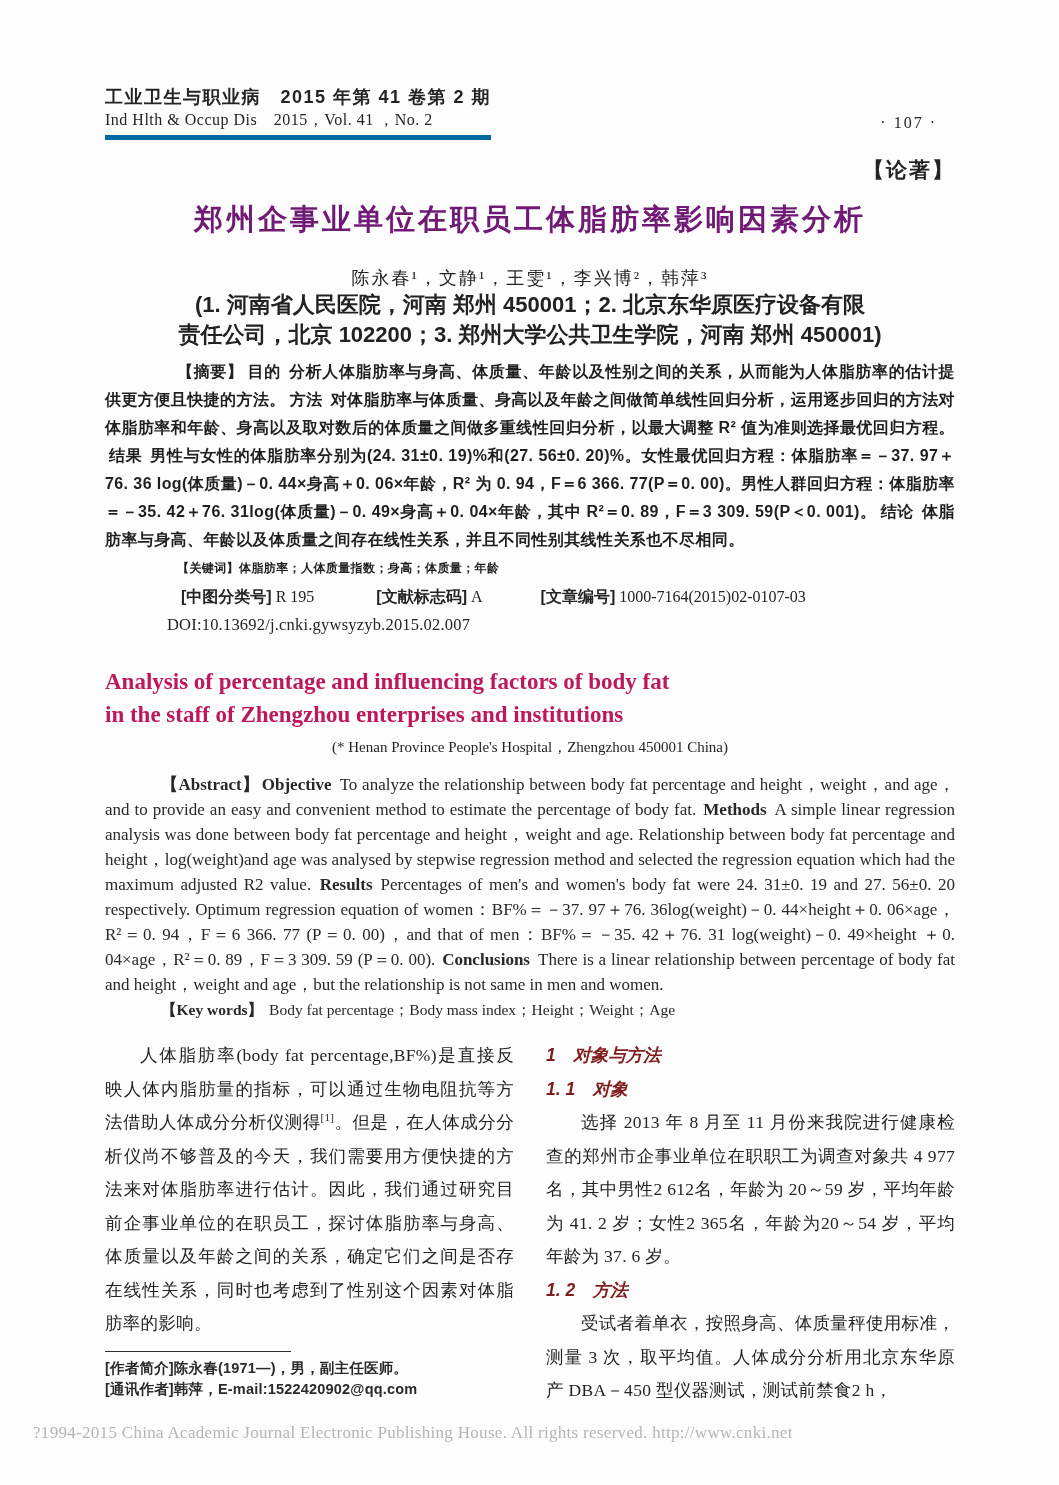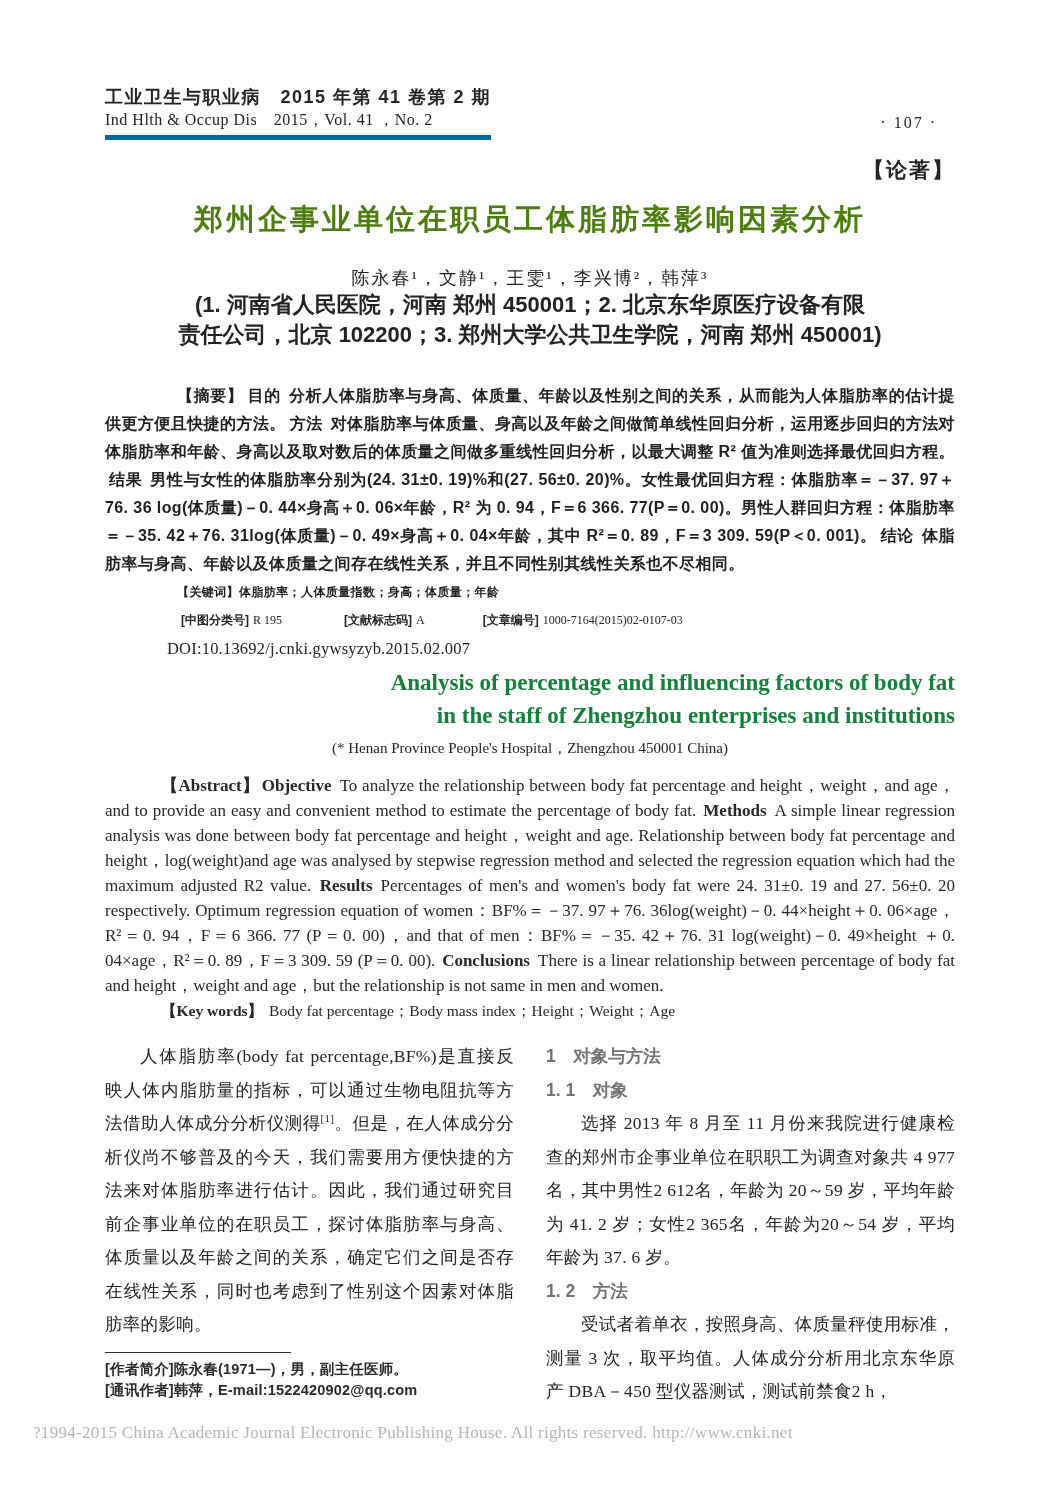--- a/index.html
+++ b/index.html
@@ -20,60 +20,60 @@
   .journal-header { display:flex; justify-content:space-between; align-items:flex-end; }
   .journal-block { border-bottom:5px solid #0369a1; padding-bottom:5px; }
   .j-cn { font-family:"Liberation Sans","DejaVu Sans",sans-serif; font-weight:bold; font-size:18px; letter-spacing:1.5px; line-height:22px; }
   .j-en { font-family:"Liberation Serif","DejaVu Serif",serif; font-size:16px; line-height:20px; margin-top:2px; letter-spacing:0.5px; }
   .page-no { font-size:16px; padding-bottom:8px; padding-right:18px; letter-spacing:2px;margin-top:32px; }
 
   .article-type { text-align:right; font-weight:bold; font-size:21px; margin-top:16px;
     font-family:"Liberation Sans","DejaVu Sans",sans-serif; letter-spacing:2px; }
 
   .title-cn { text-align:center; font-size:29px; font-weight:bold; margin-top:16px; letter-spacing:3px;
-    font-family:"Liberation Sans","DejaVu Sans",sans-serif; color:#4d7c0f; }
+    font-family:"Liberation Sans","DejaVu Sans",sans-serif; color:#701a75; }
 
   .authors-cn { text-align:center; font-size:18px; margin-top:26px; letter-spacing:2px; }
 
   .affil-cn { text-align:center; font-size:22px; font-weight:bold; line-height:30px;
     font-family:"Liberation Sans","DejaVu Sans",sans-serif; color:#222; }
 
   
   .abstract-cn {
-    margin-top:32px;
+    margin-top:8px;
     font-family:"Liberation Sans","DejaVu Sans",sans-serif;
     font-weight:bold; font-size:16px; line-height:28px;
     text-align:justify; text-indent:72px; color:#1f1f1f; letter-spacing:0.4px;
   }
   .abstract-cn .lbl { margin:0 8px 0 4px; }
   .keywords-cn {
     font-family:"Liberation Sans","DejaVu Sans",sans-serif;
     font-weight:bold; font-size:12px; line-height:28px; text-indent:72px; color:#1f1f1f; letter-spacing:0.4px;
   }
-  .class-line { font-size:12px; line-height:29px; padding-left:76px; }
+  .class-line { font-size:16px; line-height:29px; padding-left:76px; }
   .class-line .pair1 { margin-right:62px; }
   .class-line .pair2 { margin-right:58px; }
   .class-line .lbl { font-family:"Liberation Sans","DejaVu Sans",sans-serif; font-weight:bold; margin-right:4px; }
   .doi-line { font-size:16.5px; line-height:28px; padding-left:62px; letter-spacing:0.2px; }
 
   
-  .en-title { text-align:right; font-size:23px; font-weight:bold; line-height:33px; margin-top:3px; color:#15803d; }
+  .en-title { text-align:left; font-size:23px; font-weight:bold; line-height:33px; margin-top:26px; color:#be185d; }
   .en-authors { text-align:center; font-size:17px; font-style:italic; margin-top:9px; letter-spacing:0.5px; }
   .en-affil { text-align:center; font-size:15px; margin-top:7px; }
   .en-abstract { margin-top:15px; font-size:17px; line-height:25px; text-align:justify; text-indent:56px; color:#282828; }
   .en-abstract .lbl { margin:0 8px 0 2px; }
   .en-keywords { font-size:15.5px; line-height:25px; text-indent:56px; color:#282828; }
   .en-keywords .lbl { margin-right:6px; }
 
   
   .columns { display:flex; justify-content:space-between; margin-top:17px; }
   .col { width:409px; }
   .body-p { font-size:17.5px; line-height:33.5px; text-align:justify; text-indent:2em; color:#242424; letter-spacing:0.3px; }
   .ref-sup { font-size:11px; vertical-align:super; line-height:0; }
-  .h1, .h2 { font-family:"Liberation Sans","DejaVu Sans",sans-serif; font-weight:bold; font-size:17.5px; line-height:33.5px; color:#737373; }
+  .h1, .h2 { font-family:"Liberation Sans","DejaVu Sans",sans-serif; font-weight:bold; font-size:17.5px; line-height:33.5px; color:#7f1d1d;font-style:italic; }
 
   .footnote { margin-top:10px; }
   .fn-rule { width:186px; border-top:1.6px solid #2b2b2b; margin-bottom:6px; }
   .fn-line { font-size:14.5px; line-height:21.5px; color:#2a2a2a;
     font-family:"Liberation Sans","DejaVu Sans",sans-serif; font-weight:bold; letter-spacing:0.2px; }
 
   .footer { position:absolute; left:33px; bottom:42px; font-size:17px; color:#b5b5b5; letter-spacing:0.3px; }
 </style>
 </head>
 <body>

